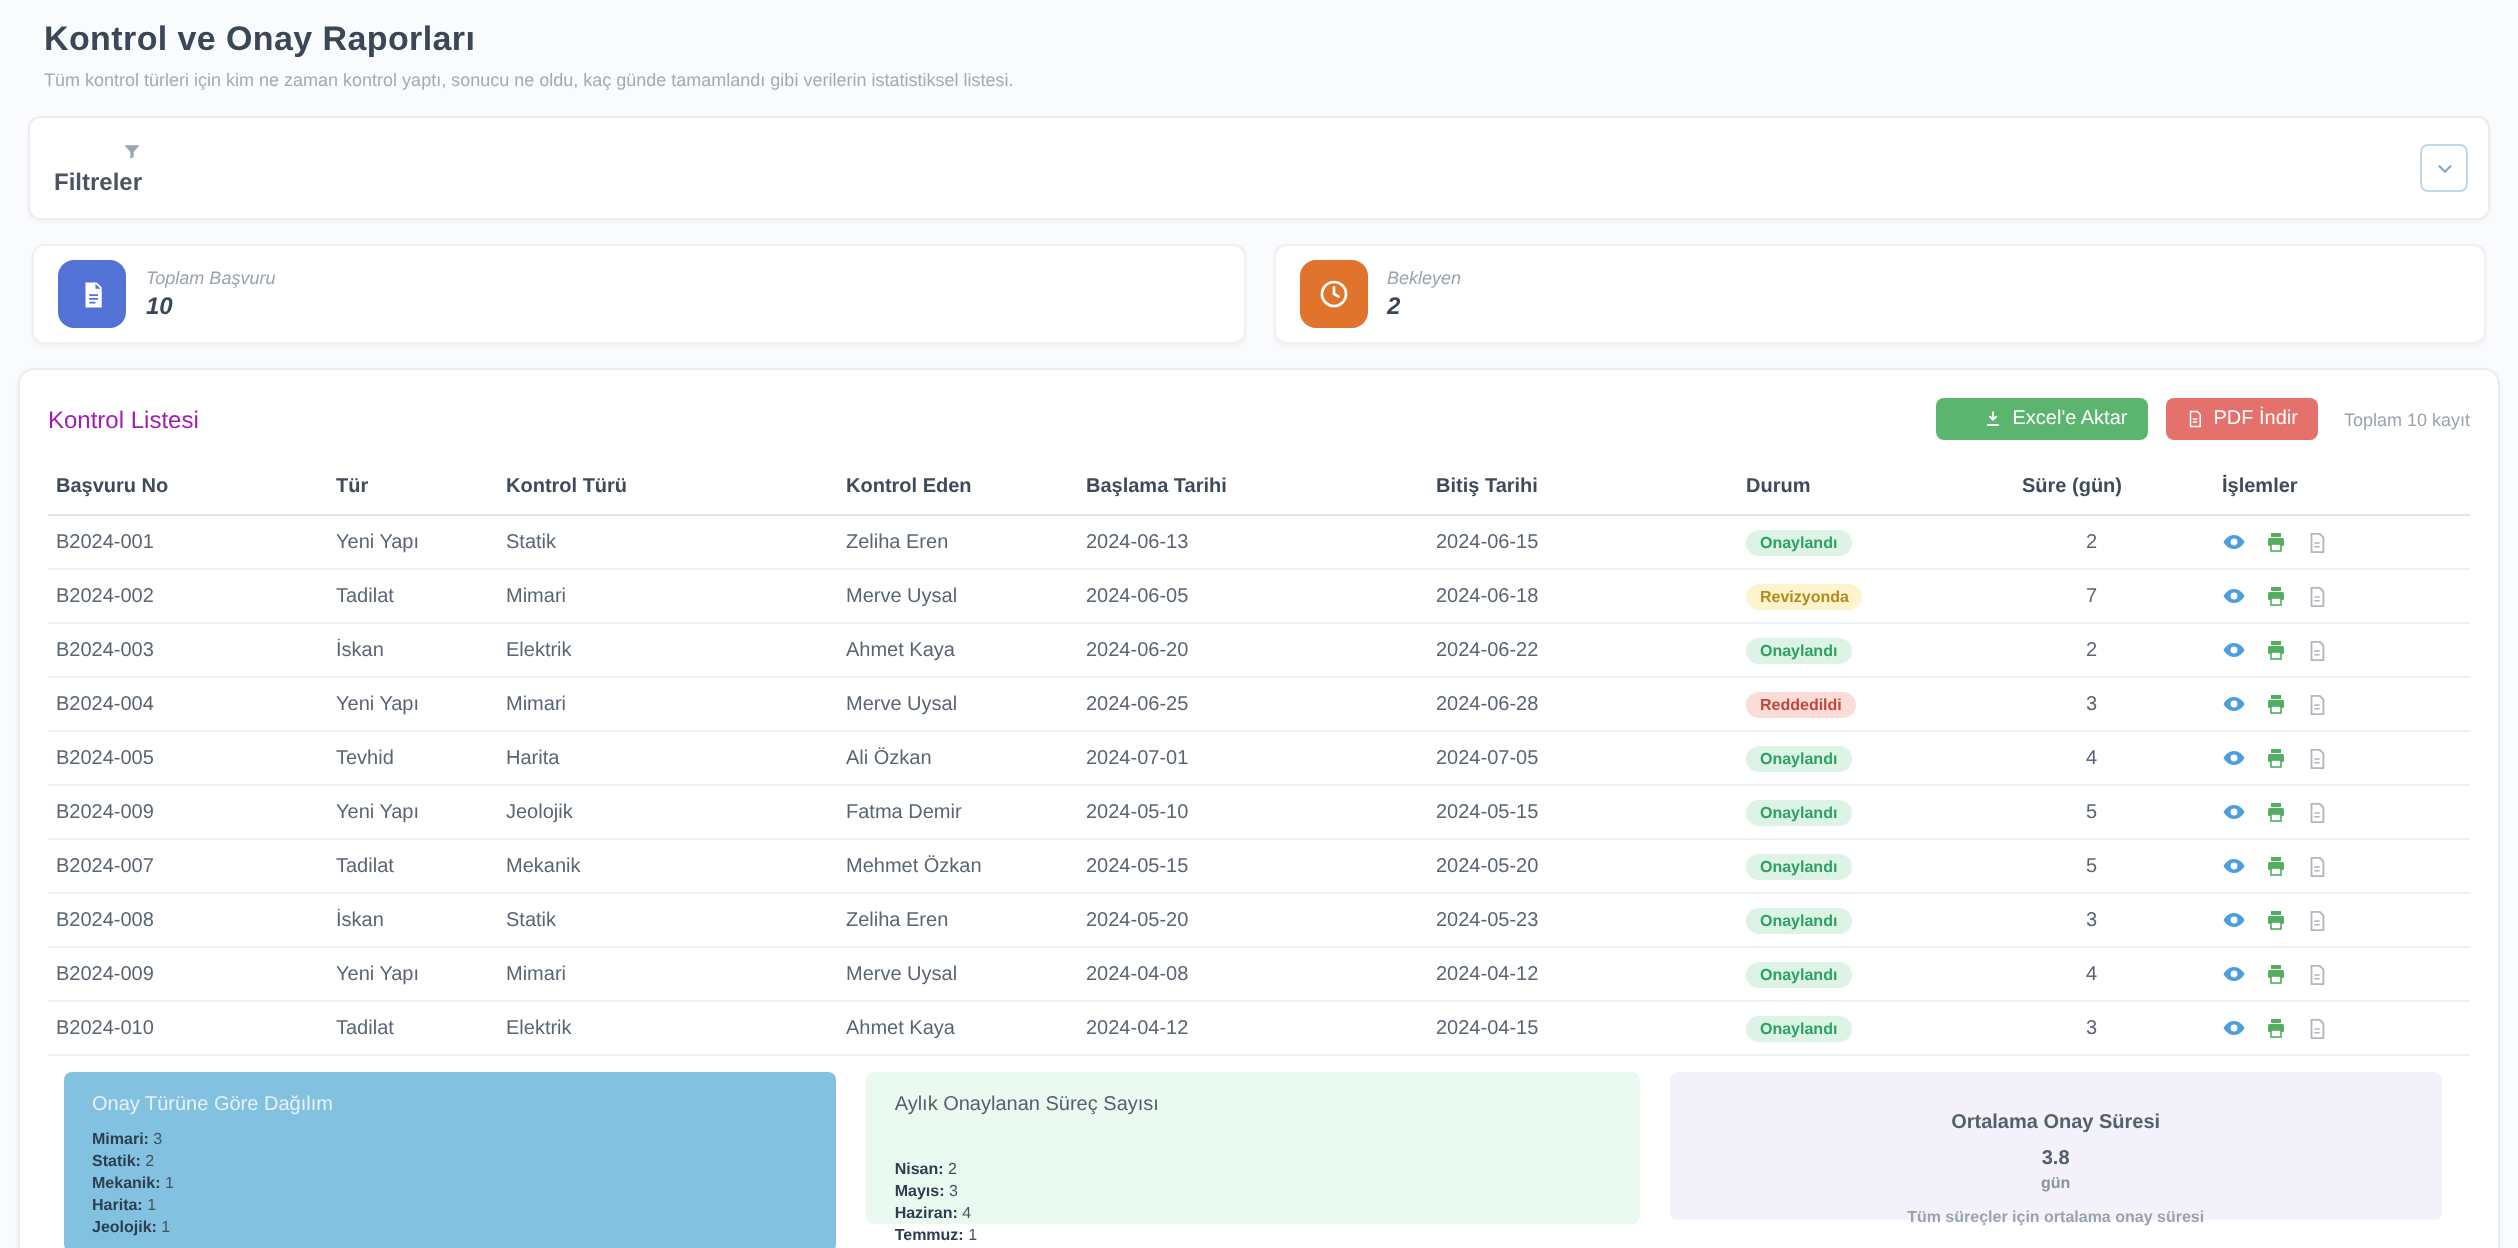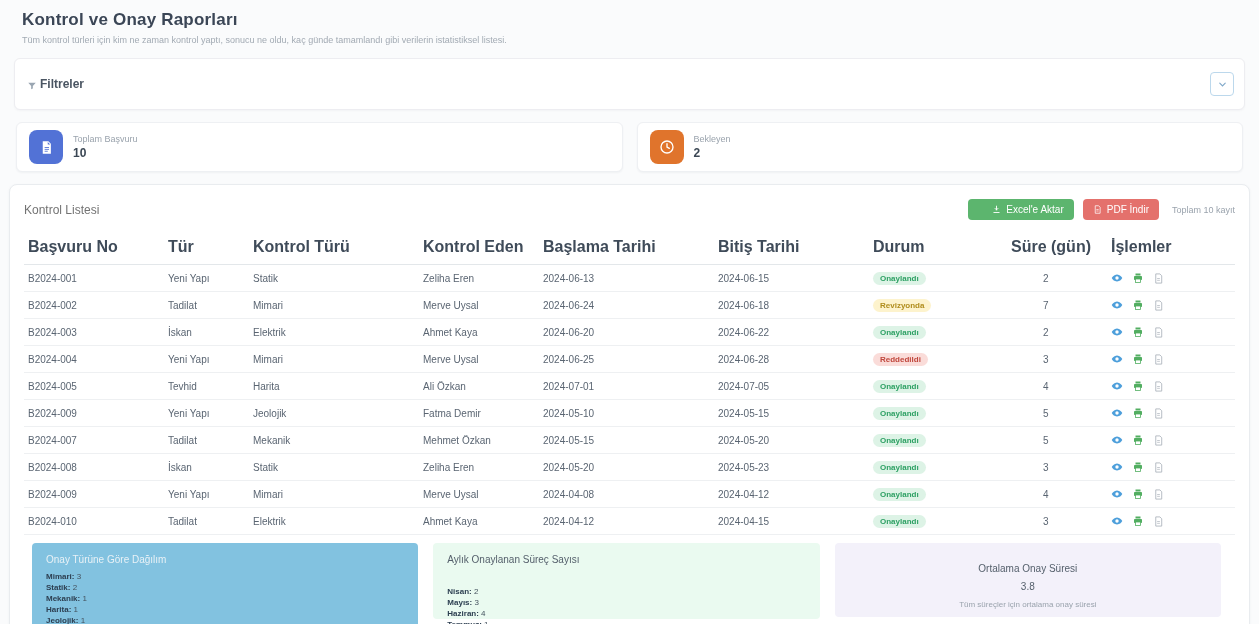--- a/index.html
+++ b/index.html
@@ -7,60 +7,60 @@
     font-family:"Liberation Sans","DejaVu Sans",sans-serif;
     background:#fafbfc; color:#3b4754; }
 
   .page-header { padding:10px 12px 0 22px; }
   .page-title { font-size:17px; font-weight:bold; color:#3b4656; letter-spacing:.2px; }
   .page-subtitle { font-size:9px; color:#a2aab3; margin-top:5px; }
 
   .filter-card { margin:13px 14px 0 14px; height:52px; background:#fff;
     border:1px solid #ededf1; border-radius:6px; box-shadow:0 1px 2px rgba(40,50,70,.04);
     display:flex; align-items:center; justify-content:space-between; padding:0 10px; }
-  .filter-left { display:flex; align-items:flex-end; gap:3px; padding-left:2px; }
+  .filter-left { display:flex; align-items:flex-end; gap:3px; padding-left:2px;flex-direction:column; }
   .filter-label { font-size:12px; font-weight:bold; color:#4a5562; }
   .filter-toggle { width:24px; height:24px; background:#fff; border:1px solid #bcd8ec;
     border-radius:4px; display:flex; align-items:center; justify-content:center; cursor:pointer; }
 
-  .stats-row { display:flex; gap:14px; margin:12px 16px 0 16px; }
+  .stats-row { display:flex; gap:14px; margin:12px 16px 0 16px;font-style:italic; }
   .stat-card { flex:1; height:50px; background:#fff; border:1px solid #eef0f3;
     border-radius:6px; box-shadow:0 1px 2px rgba(40,50,70,.05);
     display:flex; align-items:center; padding:0 12px; }
   .stat-icon { width:34px; height:34px; border-radius:8px; display:flex;
     align-items:center; justify-content:center; margin-right:10px; flex:0 0 auto; }
   .stat-label { font-size:9px; color:#9aa3ad; }
   .stat-value { font-size:12px; font-weight:bold; color:#3b4754; margin-top:2px; }
 
   .list-card { margin:12px 9px 0 9px; background:#fff; border:1px solid #e9ecef;
     border-radius:8px; box-shadow:0 1px 3px rgba(40,50,70,.05); padding:14px 14px 6px 14px; }
   .list-header { display:flex; align-items:center; }
-  .list-title { font-size:12px; color:#737373; }
+  .list-title { font-size:12px; color:#a21caf; }
   .list-actions { margin-left:auto; display:flex; align-items:center; gap:9px; }
   .btn { height:21px; border:none; border-radius:4px; color:#fff; font-size:10px;
     font-family:inherit; display:flex; align-items:center; gap:5px; padding:0 10px; cursor:pointer; }
   .btn-excel { background:#5cb56e;padding-left:24px; }
   .btn-pdf { background:#e4716c; }
   .total-label { font-size:9px; color:#9aa3ad; margin-left:4px; }
 
   table { width:100%; border-collapse:collapse; table-layout:fixed; margin-top:12px; }
-  th { text-align:left; font-size:16px; font-weight:bold; color:#3f4b59;
+  th { text-align:left; font-size:10px; font-weight:bold; color:#3f4b59;
     padding:6px 4px 8px 4px; border-bottom:1px solid #e3e7ea; }
   td { font-size:10px; color:#5a6572; padding:0 4px; height:27px;
     border-bottom:1px solid #eef0f2; white-space:nowrap; overflow:hidden; }
   td.sure { padding-left:36px; }
   .badge { display:inline-block; font-size:8px; font-weight:bold;
     padding:2px 7px; border-radius:9px; }
   .act { display:inline-flex; width:13px; margin-right:5px; cursor:pointer; vertical-align:middle; }
 
   .summaries { display:flex; gap:15px; margin:8px 14px 0 8px; align-items:flex-start; }
   .summary-box { border-radius:4px; padding:11px 14px; }
   .summary-box-0 { width:396px; height:90px; }
   .summary-box-1 { width:396px; height:76px; }
-  .summary-box-2 { width:396px; height:74px; text-align:center; }
+  .summary-box-2 { width:396px; height:74px; text-align:center;font-weight:bold; }
   .sum-title { font-size:10px; color:#55606c; }
   .summary-box-0 .sum-title { color:#e8f1f6; }
   .sum-items-0 { margin-top:6px; }
   .sum-items-1 { margin-top:21px; }
   .sum-item { font-size:8px; line-height:11px; color:#44525e; }
   .sum-label { font-weight:bold; color:#2c3e50; }
   .sum-big-value { font-size:10px; color:#55606c; margin-top:7px; }
   .sum-unit { font-size:8px; color:#8a94a0; margin-top:2px; }
   .sum-desc { font-size:8px; color:#9aa3ad; margin-top:8px; }
 </style>
@@ -198,21 +198,21 @@
                 <path d="M9 12h6M9 16h6" stroke="#b0b7bf" stroke-width="1.6"></path>
               </svg>
         </span>
       </td>
     </tr>
         <tr>
       <td>B2024-002</td>
       <td>Tadilat</td>
       <td>Mimari</td>
       <td>Merve Uysal</td>
-      <td>2024-06-24</td>
+      <td>2024-06-05</td>
       <td>2024-06-18</td>
       <td><span class="badge" style="background: rgb(253, 243, 205); color: rgb(176, 141, 30);">Revizyonda</span></td>
       <td class="sure">7</td>
       <td>
         <span class="act">
           <svg width="12" height="12" viewBox="0 0 24 24">
                 <path d="M12 5C6 5 2.5 10 1.5 12 2.5 14 6 19 12 19s9.5-5 10.5-7C21.5 10 18 5 12 5z" fill="#4d9fdb"></path>
                 <circle cx="12" cy="12" r="3.4" fill="#fff"></circle>
               </svg>
         </span>
@@ -498,17 +498,18 @@
       <div class="sum-items-1">
           <div class="sum-item"><span class="sum-label">Nisan:</span><span class="sum-value"> 2</span></div>
           <div class="sum-item"><span class="sum-label">Mayıs:</span><span class="sum-value"> 3</span></div>
           <div class="sum-item"><span class="sum-label">Haziran:</span><span class="sum-value"> 4</span></div>
           <div class="sum-item"><span class="sum-label">Temmuz:</span><span class="sum-value"> 1</span></div>
         </div>
     </div>
     <div class="summary-box summary-box-2" style="background: rgb(243, 241, 250);">
       <div class="sum-title" style="margin-top:9px;">Ortalama Onay Süresi</div>
       <div class="sum-big-value">3.8</div>
+      <div class="sum-unit">gün</div>
       <div class="sum-desc">Tüm süreçler için ortalama onay süresi</div>
     </div>
   </section>
 
 </section>
 
 </body></html>

